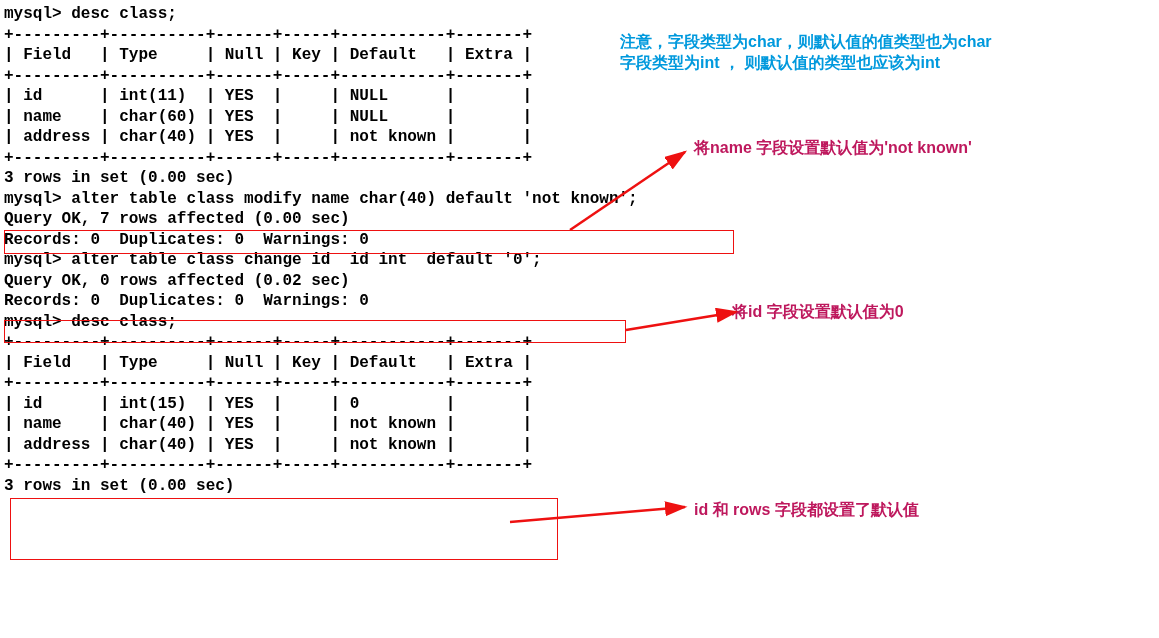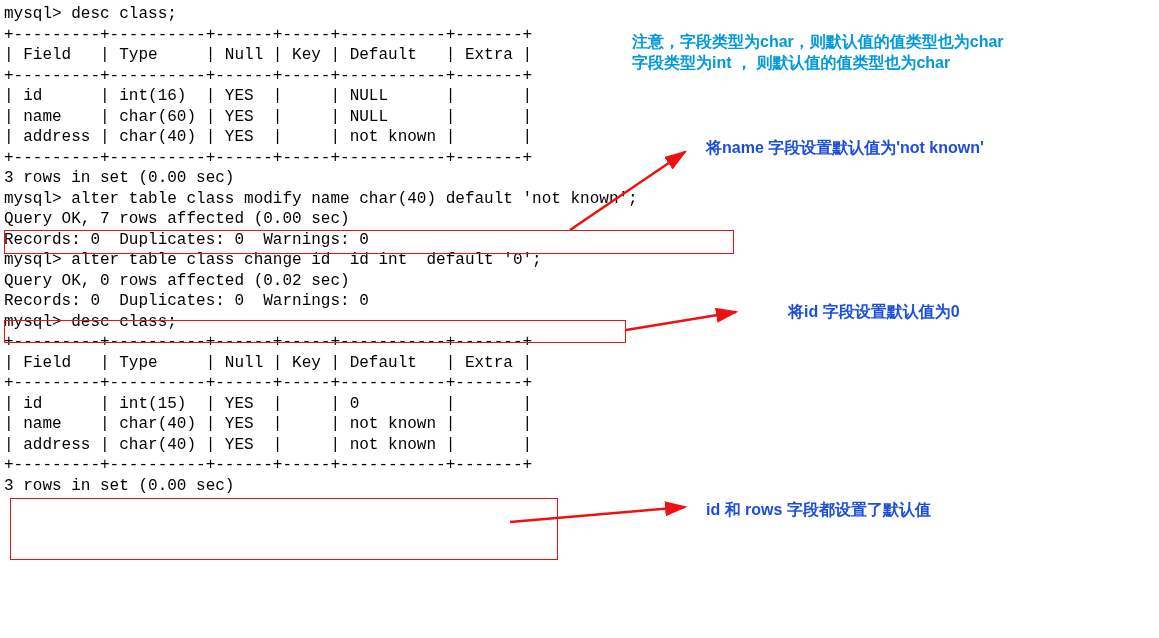--- a/index.html
+++ b/index.html
@@ -9,50 +9,49 @@
       background: #fff;
       position: relative;
       width: 1159px;
       height: 638px;
       padding: 4px;
       color: #000;
     }
     .terminal-line {
       white-space: pre;
       line-height: 20.5px;
-      font-weight: normal;
+      font-weight: bold;
     }
     .annotation {
       position: absolute;
       font-family: Arial, "Microsoft YaHei", sans-serif;
       font-weight: bold;
       font-size: 16px;
       white-space: nowrap;
-      margin-left: 12px;
     }
     .annotation.blue { color: #0099dd; }
-    .annotation.red { color: #1d4ed8; }
+    .annotation.red { color: #be185d; }
     .red-box {
       position: absolute;
       border: 1.5px solid #ee1111;
       pointer-events: none;
     }
     .arrow-svg {
       position: absolute;
       pointer-events: none;
     }
   </style>
 </head>
 <body>
 
 <div class="terminal-line">mysql&gt; desc class;</div>
 <div class="terminal-line">+---------+----------+------+-----+-----------+-------+</div>
 <div class="terminal-line">| Field   | Type     | Null | Key | Default   | Extra |</div>
 <div class="terminal-line">+---------+----------+------+-----+-----------+-------+</div>
-<div class="terminal-line">| id      | int(16)  | YES  |     | NULL      |       |</div>
+<div class="terminal-line">| id      | int(11)  | YES  |     | NULL      |       |</div>
 <div class="terminal-line">| name    | char(60) | YES  |     | NULL      |       |</div>
 <div class="terminal-line">| address | char(40) | YES  |     | not known |       |</div>
 <div class="terminal-line">+---------+----------+------+-----+-----------+-------+</div>
 <div class="terminal-line">3 rows in set (0.00 sec)</div>
 <div class="terminal-line"></div>
 <div class="terminal-line">mysql&gt; alter table class modify name char(40) default 'not known';</div>
 <div class="terminal-line">Query OK, 7 rows affected (0.00 sec)</div>
 <div class="terminal-line">Records: 0  Duplicates: 0  Warnings: 0</div>
 <div class="terminal-line"></div>
 <div class="terminal-line">mysql&gt; alter table class change id  id int  default '0';</div>
@@ -63,24 +62,24 @@
 <div class="terminal-line">+---------+----------+------+-----+-----------+-------+</div>
 <div class="terminal-line">| Field   | Type     | Null | Key | Default   | Extra |</div>
 <div class="terminal-line">+---------+----------+------+-----+-----------+-------+</div>
 <div class="terminal-line">| id      | int(15)  | YES  |     | 0         |       |</div>
 <div class="terminal-line">| name    | char(40) | YES  |     | not known |       |</div>
 <div class="terminal-line">| address | char(40) | YES  |     | not known |       |</div>
 <div class="terminal-line">+---------+----------+------+-----+-----------+-------+</div>
 <div class="terminal-line">3 rows in set (0.00 sec)</div>
 
 <div class="annotation blue" style="left:620px; top:32px;">注意，字段类型为char，则默认值的值类型也为char</div>
-<div class="annotation blue" style="left:620px; top:53px;">字段类型为int ， 则默认值的值类型也为char</div>
+<div class="annotation blue" style="left:620px; top:53px;">字段类型为int ， 则默认值的类型也应该为int</div>
 
 <div class="annotation red" style="left:694px; top:138px;">将name 字段设置默认值为'not known'</div>
-<div class="annotation red" style="left:776px; top:302px;">将id 字段设置默认值为0</div>
+<div class="annotation red" style="left:732px; top:302px;">将id 字段设置默认值为0</div>
 <div class="annotation red" style="left:694px; top:500px;">id 和 rows 字段都设置了默认值</div>
 
 <div class="red-box" style="left:4px; top:230px; width:730px; height:24px;"></div>
 <div class="red-box" style="left:4px; top:320px; width:622px; height:23px;"></div>
 <div class="red-box" style="left:10px; top:498px; width:548px; height:62px;"></div>
 
 <svg class="arrow-svg" style="left:560px; top:140px; width:140px; height:100px;">
   <defs>
       <marker id="ah1" markerWidth="10" markerHeight="10" refX="8" refY="3" orient="auto">
         <path d="M0,0 L0,6 L9,3 z" fill="#ee1111"></path>

